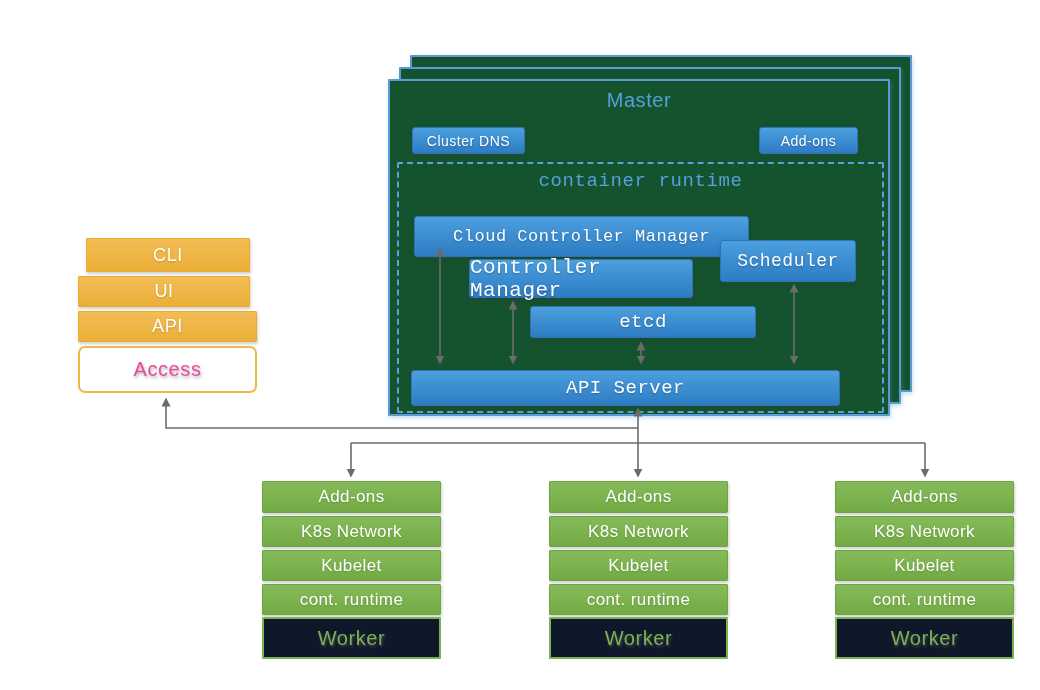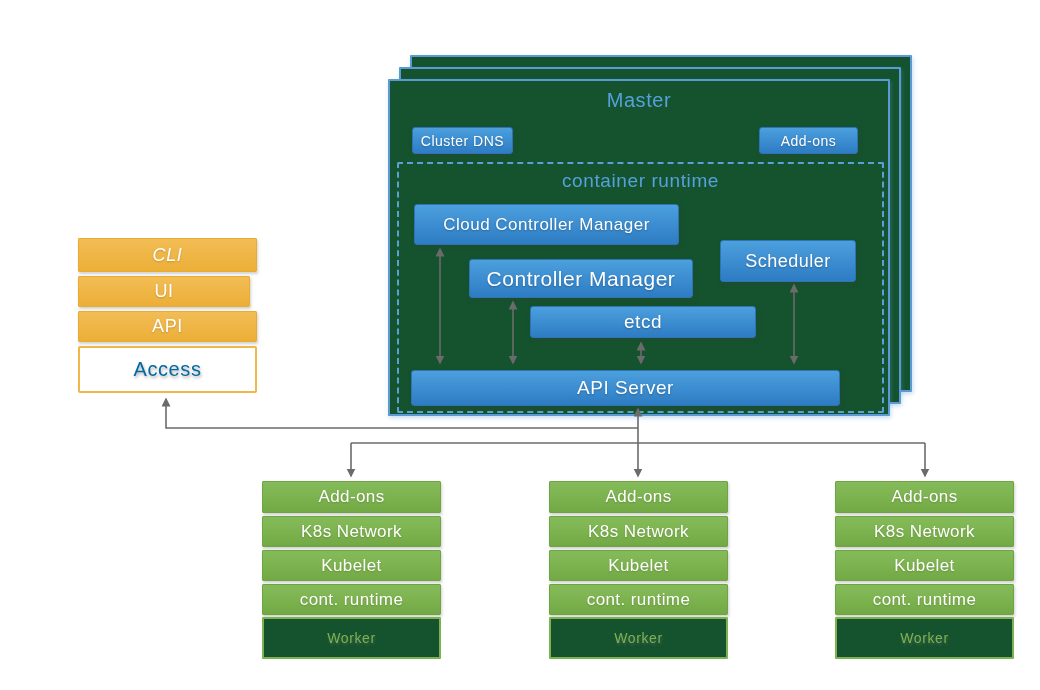--- a/index.html
+++ b/index.html
@@ -29,72 +29,72 @@
   }
   
   .row-orange{
     background:linear-gradient(180deg,#f2bd55 0%,#efb545 55%,#ecae37 100%);
     border:1px solid #e8ac33;border-radius:1px;color:#ffffff;
     display:flex;align-items:center;justify-content:center;
     font-size:18px;letter-spacing:0.6px;text-shadow:0 1px 2px rgba(0,0,0,0.18);
     box-shadow:1px 2px 3px rgba(120,120,120,0.35);
   }
   .label-orange{
-    background:#ffffff;border:2px solid #f0b848;border-radius:2px;color:#0369a1;
+    background:#ffffff;border:2px solid #f0b848;border-radius:7px;color:#ec4899;
     display:flex;align-items:center;justify-content:center;
     font-size:20px;letter-spacing:0.6px;
     text-shadow:1px 2px 3px rgba(110,110,110,0.55);
   }
   
   .row-green{
     background:linear-gradient(180deg,#84ba59 0%,#7cb24e 55%,#73a945 100%);
     border:1px solid #6fa444;border-radius:1px;color:#ffffff;
     display:flex;align-items:center;justify-content:center;
     font-size:17px;letter-spacing:0.4px;text-shadow:0 1px 2px rgba(0,0,0,0.18);
     box-shadow:1px 2px 3px rgba(120,120,120,0.35);
   }
   .label-green{
-    background:#14532d;border:2px solid #7cb350;border-radius:1px;color:#7cb350;
+    background:#0f172a;border:2px solid #7cb350;border-radius:1px;color:#7cb350;
     display:flex;align-items:center;justify-content:center;
-    font-size:14px;letter-spacing:0.6px;
+    font-size:20px;letter-spacing:0.6px;
     text-shadow:1px 2px 3px rgba(110,110,110,0.55);
   }
   svg.overlay{position:absolute;left:0;top:0;pointer-events:none;}
 </style>
 </head>
 <body>
 
 <div id="canvas">
 
   <div class="abs master-frame" style="left:410px;top:55px;width:502px;height:337px;"></div>
   <div class="abs master-frame" style="left:399px;top:67px;width:502px;height:337px;"></div>
 
   <div class="abs master-frame" style="left:388px;top:79px;width:502px;height:337px;">
     <div class="abs frame-title" style="left:0;top:8px;width:100%;">Master</div>
 
-    <div class="abs box-blue" style="left:22px;top:46px;width:101px;height:27px;font-size:14px;text-align:center;">Cluster DNS</div>
+    <div class="abs box-blue" style="left:22px;top:46px;width:113px;height:27px;font-size:14px;text-align:center;">Cluster DNS</div>
 
     <div class="abs box-blue" style="left:369px;top:46px;width:99px;height:27px;font-size:14px;">Add-ons</div>
 
-    <div class="abs dashed-frame" style="left:7px;top:81px;width:487px;height:251px;">
+    <div class="abs dashed-frame" style="left:7px;top:81px;width:487px;height:251px;font-family:Liberation Mono, monospace;">
       <div class="abs frame-title" style="left:0;top:6px;width:100%;font-size:19px;">container runtime</div>
 
-      <div class="abs box-blue" style="left:15px;top:40px;width:265px;height:41px;font-size:17px;">Cloud Controller Manager</div>
+      <div class="abs box-blue" style="left:15px;top:52px;width:335px;height:41px;font-size:17px;">Cloud Controller Manager</div>
 
       <div class="abs box-blue" style="left:70px;top:95px;width:224px;height:39px;font-size:21px;">Controller Manager</div>
 
       <div class="abs box-blue" style="left:321px;top:76px;width:136px;height:42px;font-size:18px;">Scheduler</div>
 
       <div class="abs box-blue" style="left:131px;top:142px;width:226px;height:32px;font-size:19px;">etcd</div>
 
       <div class="abs box-blue" style="left:12px;top:206px;width:429px;height:36px;font-size:19px;">API Server</div>
     </div>
   </div>
 
-  <div class="abs row-orange" style="left:78px;top:238px;width:179px;height:34px;font-style:italic;">CLI</div>
+  <div class="abs row-orange" style="left:86px;top:238px;width:164px;height:34px;">CLI</div>
   <div class="abs row-orange" style="left:78px;top:276px;width:172px;height:31px;">UI</div>
   <div class="abs row-orange" style="left:78px;top:311px;width:179px;height:31px;">API</div>
   <div class="abs label-orange" style="left:78px;top:346px;width:179px;height:47px;">Access</div>
 
   <div class="abs row-green" style="left:262px;top:481px;width:179px;height:32px;">Add-ons</div>
   <div class="abs row-green" style="left:262px;top:516px;width:179px;height:31px;">K8s Network</div>
   <div class="abs row-green" style="left:262px;top:550px;width:179px;height:31px;">Kubelet</div>
   <div class="abs row-green" style="left:262px;top:584px;width:179px;height:31px;">cont. runtime</div>
   <div class="abs label-green" style="left:262px;top:617px;width:179px;height:42px;">Worker</div>
 

